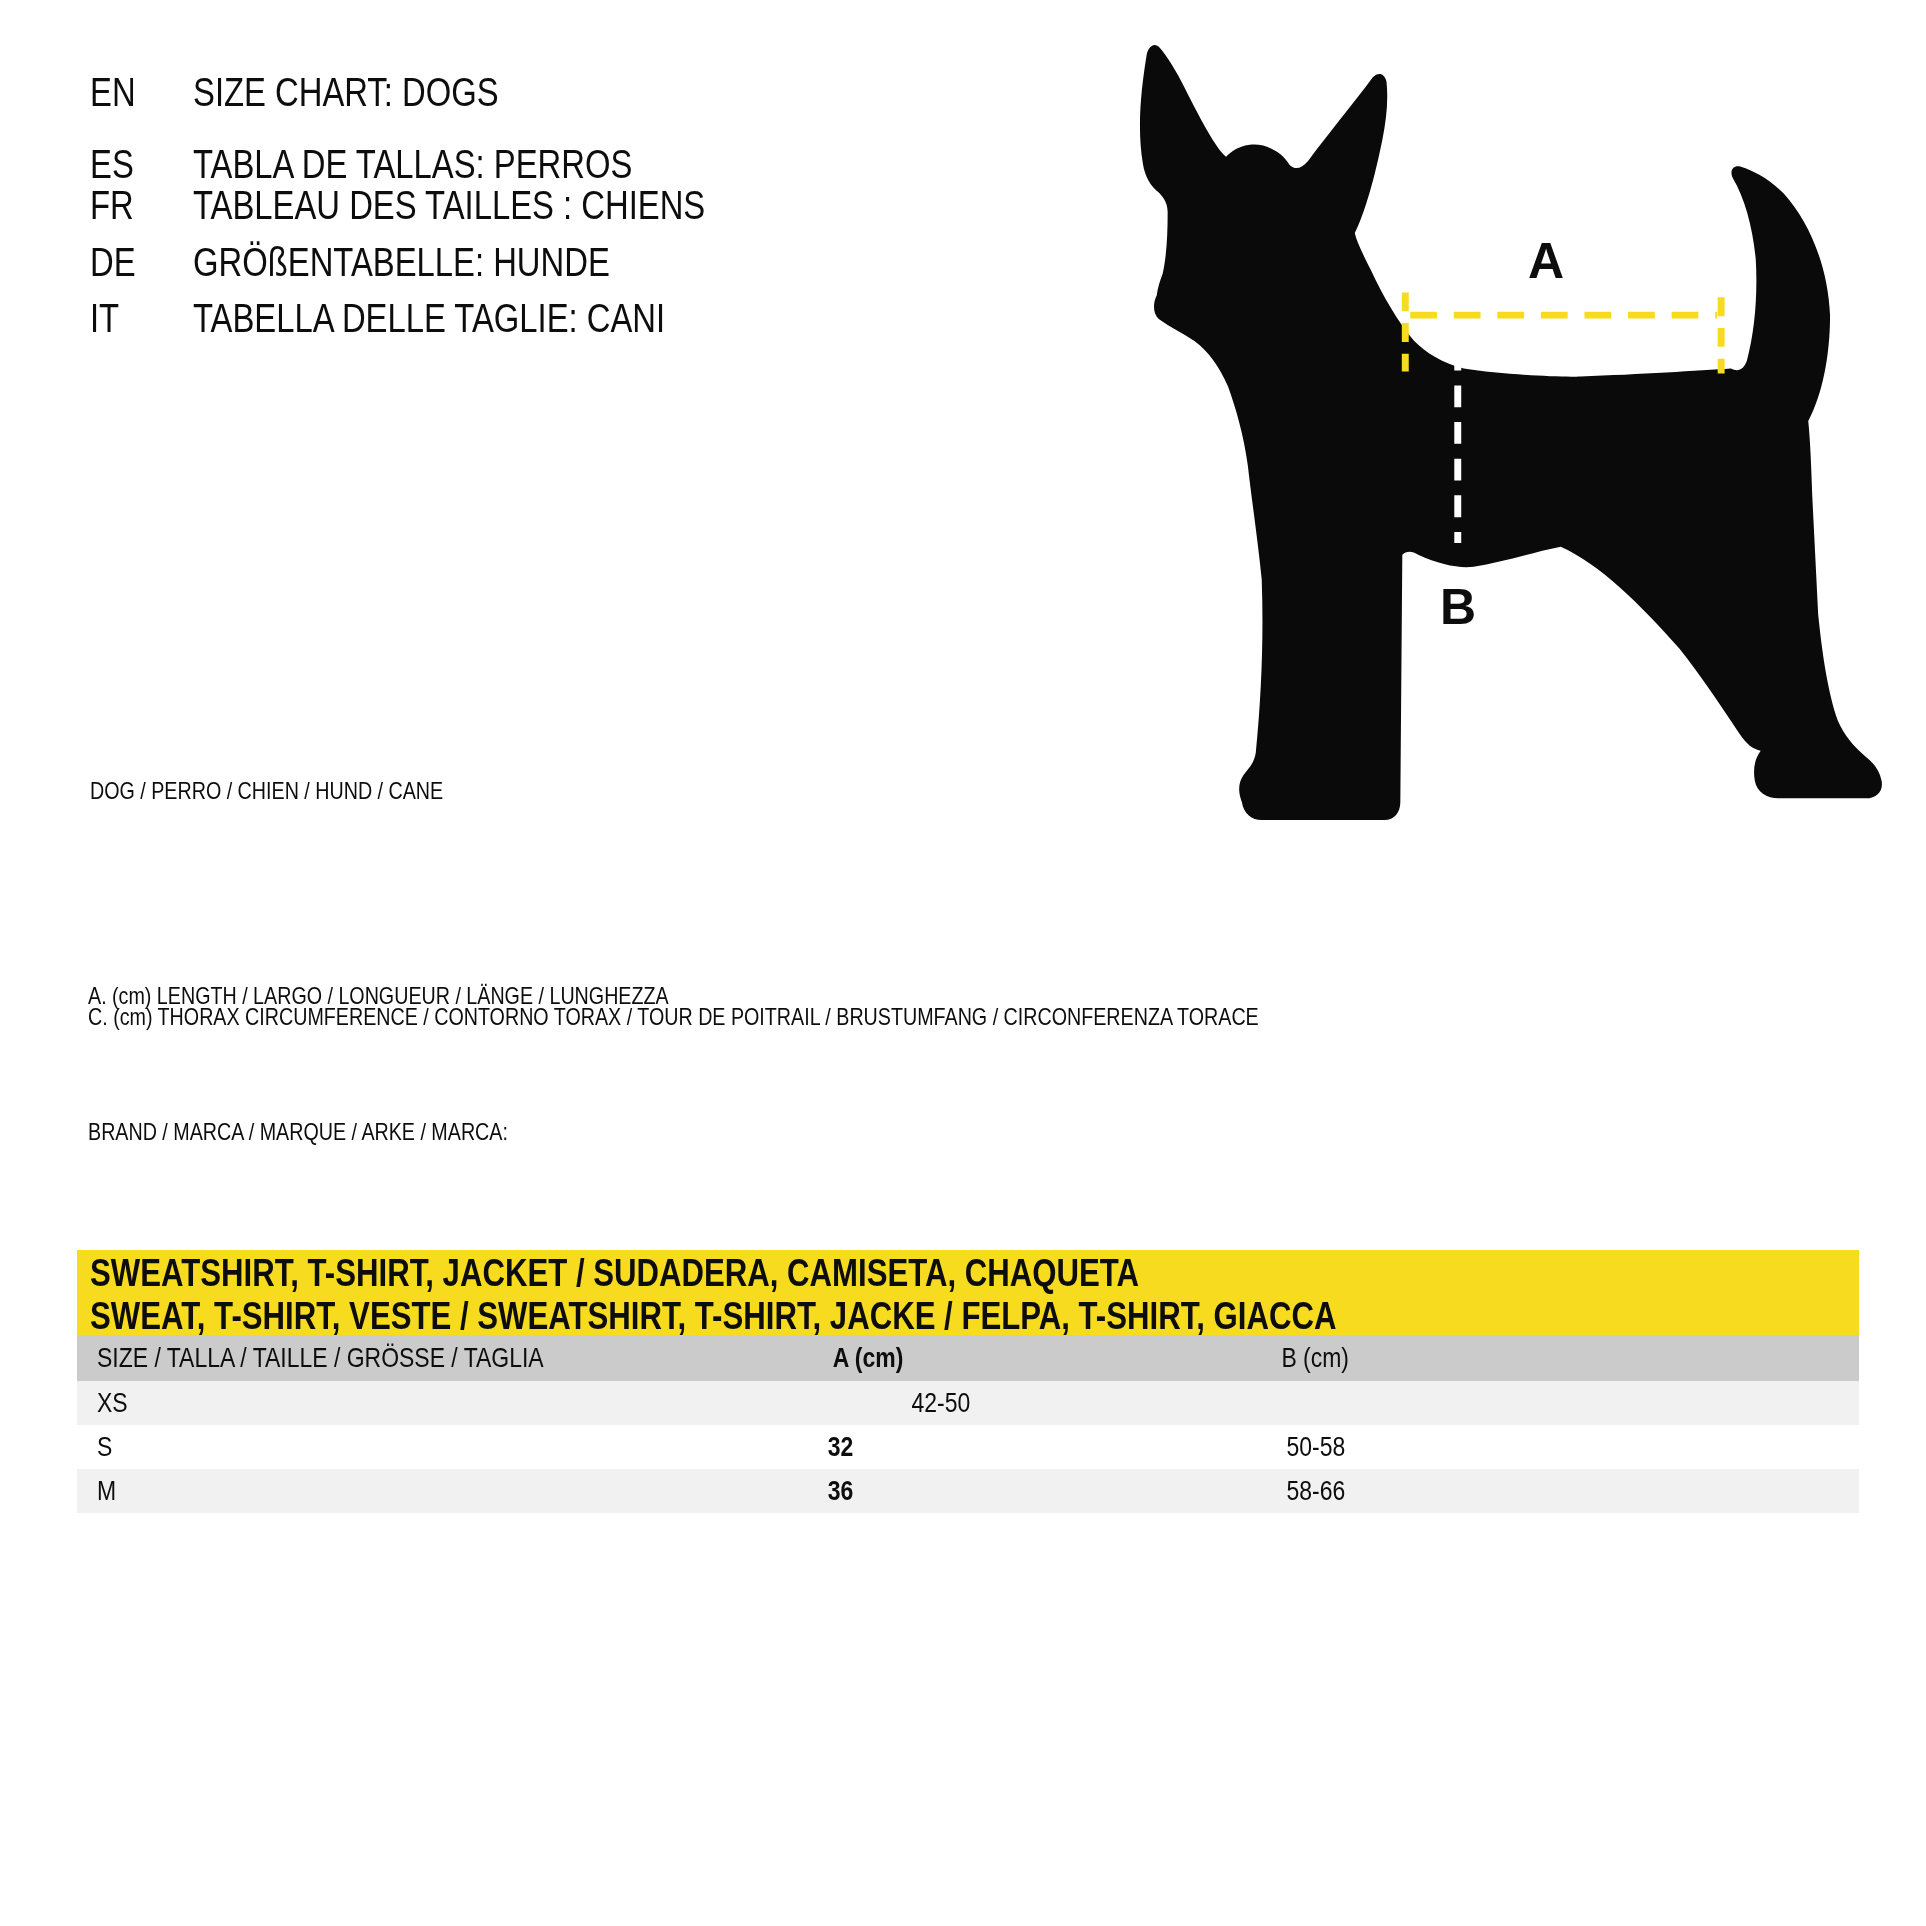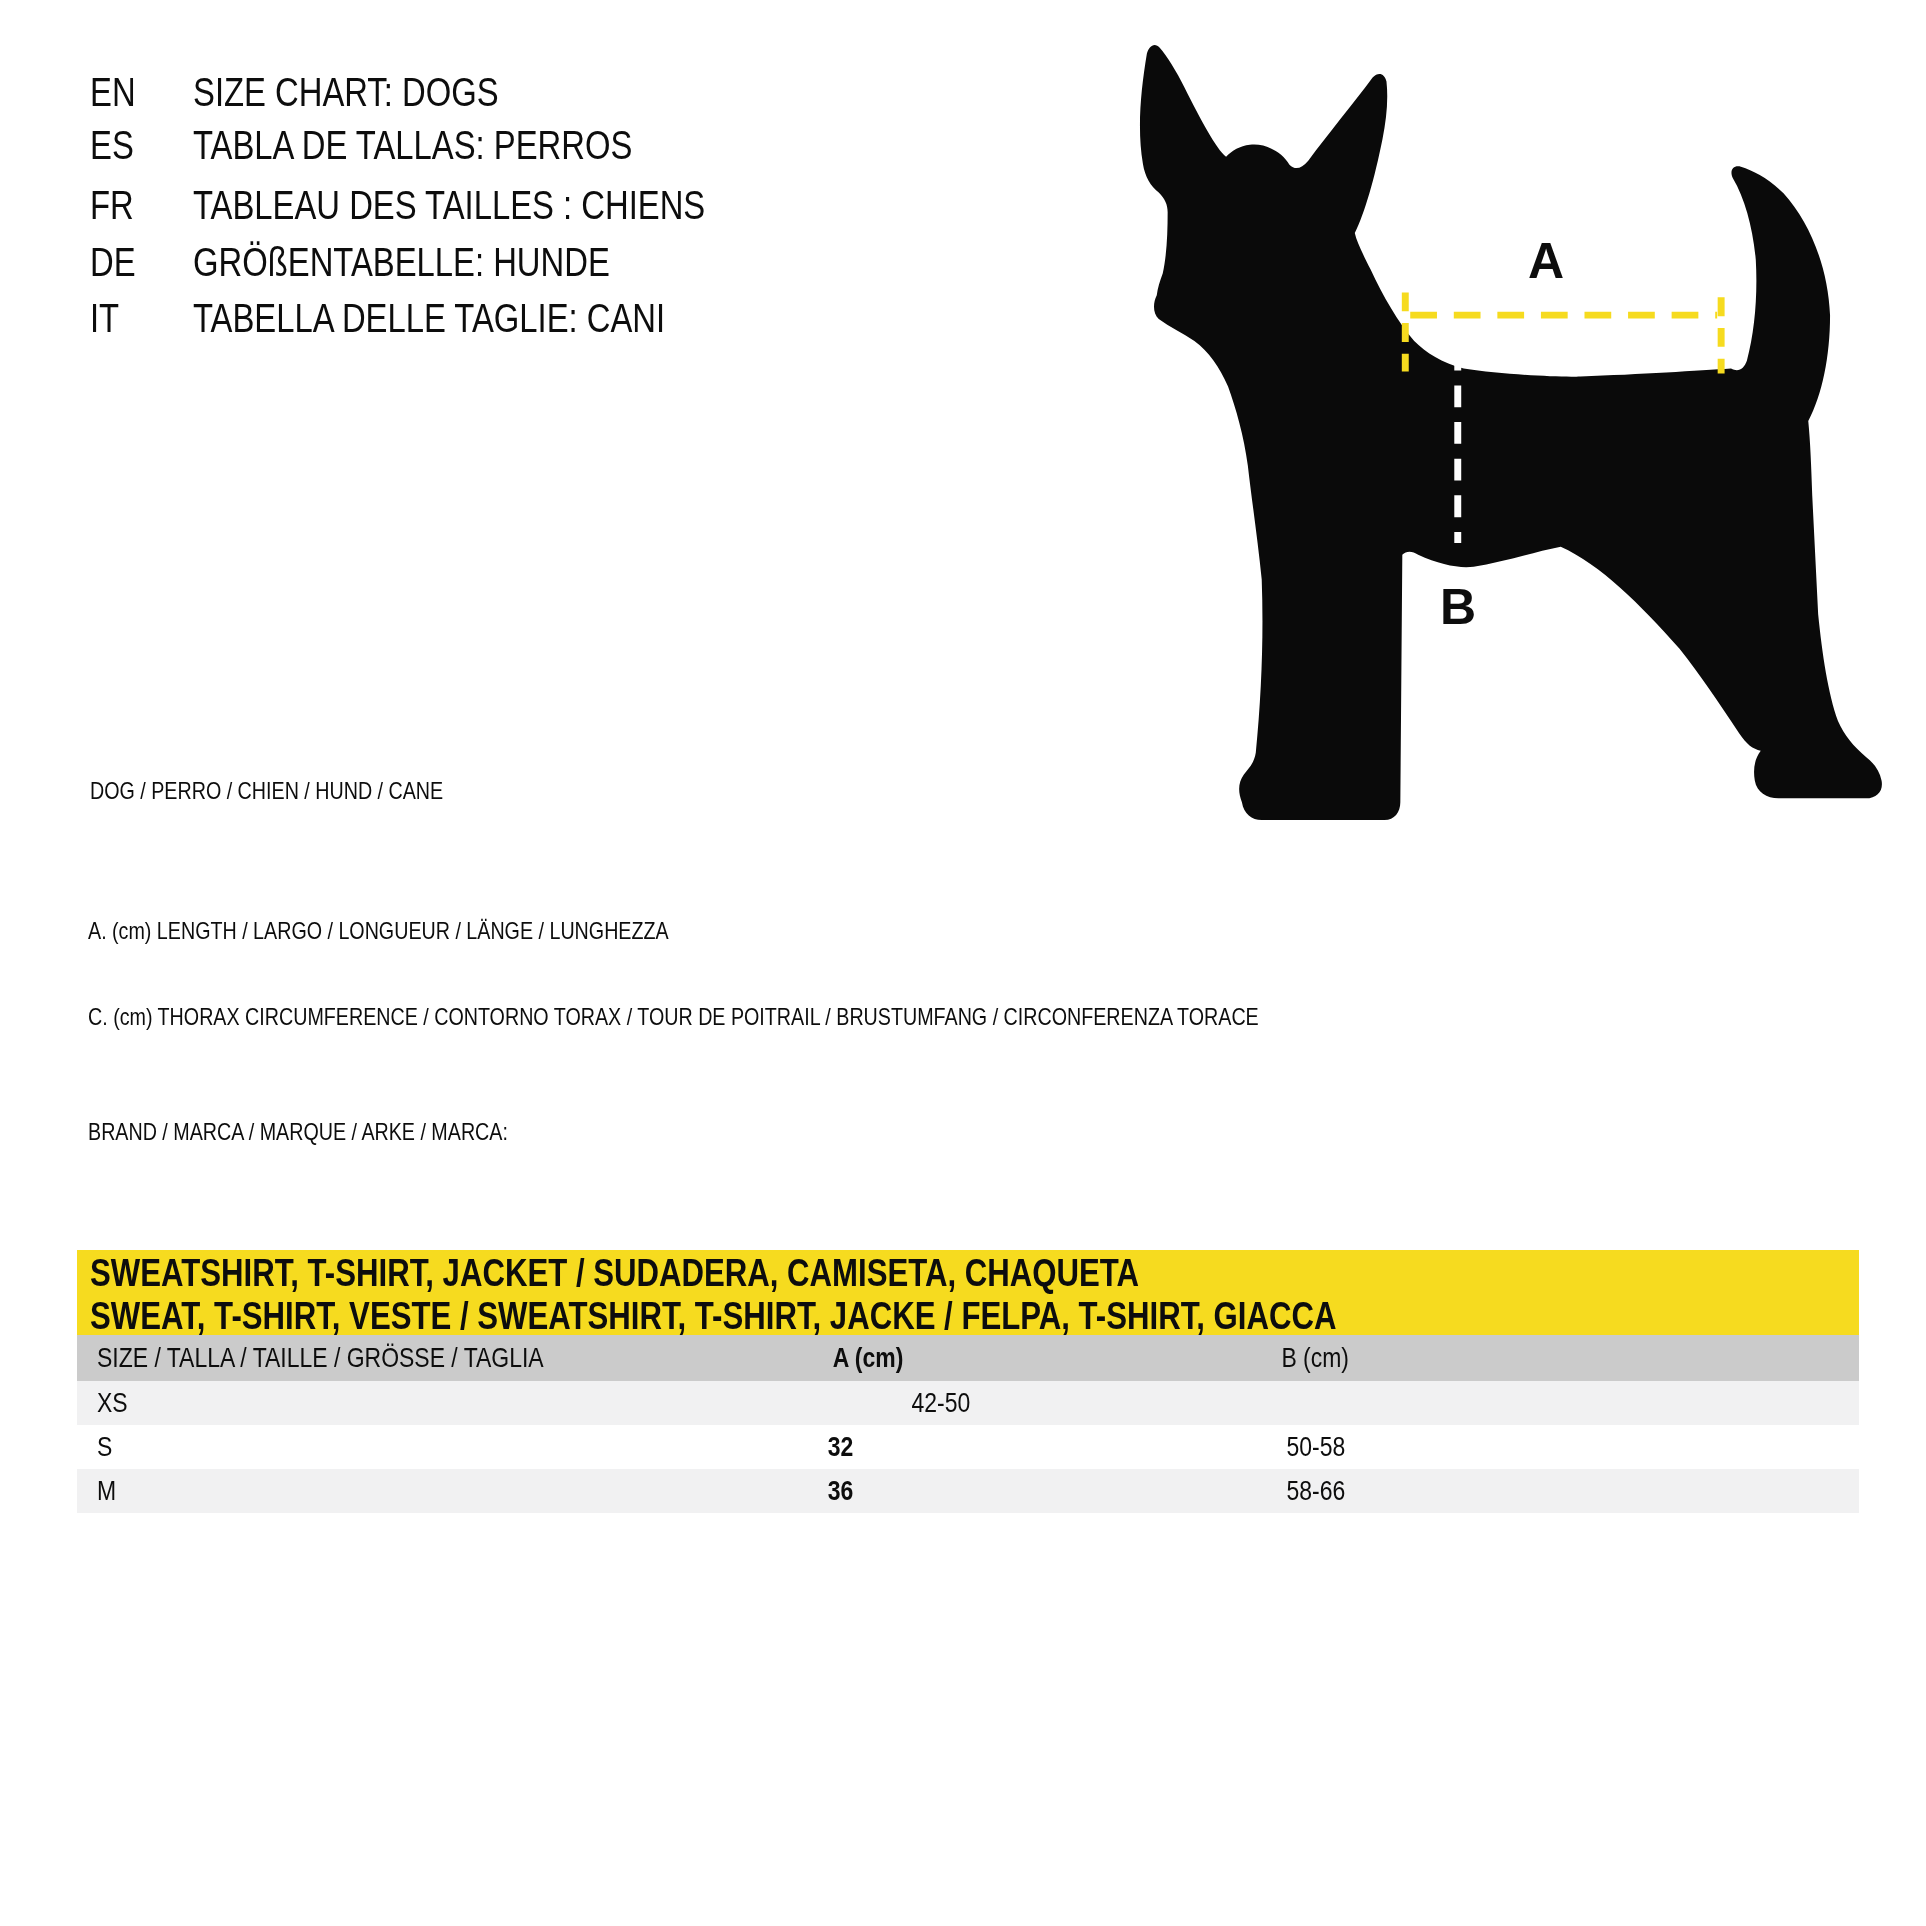--- a/index.html
+++ b/index.html
@@ -47,21 +47,21 @@
 </head>
 <body>
 
 <div class="page">
 
   <div>
     <div class="lang-row" style="top:69px">
       <span class="lang-code"><span class="cx">EN</span></span>
       <span class="lang-title"><span class="cx">SIZE CHART: DOGS</span></span>
     </div>
-    <div class="lang-row" style="top:122px">
+    <div class="lang-row" style="top:141px">
       <span class="lang-code"><span class="cx">ES</span></span>
       <span class="lang-title"><span class="cx">TABLA DE TALLAS: PERROS</span></span>
     </div>
     <div class="lang-row" style="top:182px">
       <span class="lang-code"><span class="cx">FR</span></span>
       <span class="lang-title"><span class="cx">TABLEAU DES TAILLES : CHIENS</span></span>
     </div>
     <div class="lang-row" style="top:239px">
       <span class="lang-code"><span class="cx">DE</span></span>
       <span class="lang-title"><span class="cx">GRÖßENTABELLE: HUNDE</span></span>
@@ -140,21 +140,21 @@
     </svg>
     
     <div class="marker" style="left:403px;top:206px">A</div>
     <div class="marker" style="left:315px;top:552px">B</div>
   </div>
 
   <div class="abs caption" style="left:74px;top:768px">
     <span class="cx">DOG / PERRO / CHIEN / HUND / CANE</span>
   </div>
 
-  <div class="abs caption" style="left:72px;top:908px">
+  <div class="abs caption" style="left:72px;top:973px">
     <span class="cx">A. (cm) LENGTH / LARGO / LONGUEUR / LÄNGE / LUNGHEZZA</span>
   </div>
   <div class="abs caption" style="left:72px;top:994px">
     <span class="cx">C. (cm) THORAX CIRCUMFERENCE / CONTORNO TORAX / TOUR DE POITRAIL / BRUSTUMFANG / CIRCONFERENZA TORACE</span>
   </div>
 
   <div class="abs caption" style="left:72px;top:1109px">
     <span class="cx">BRAND / MARCA / MARQUE / ARKE / MARCA:</span>
   </div>
 

